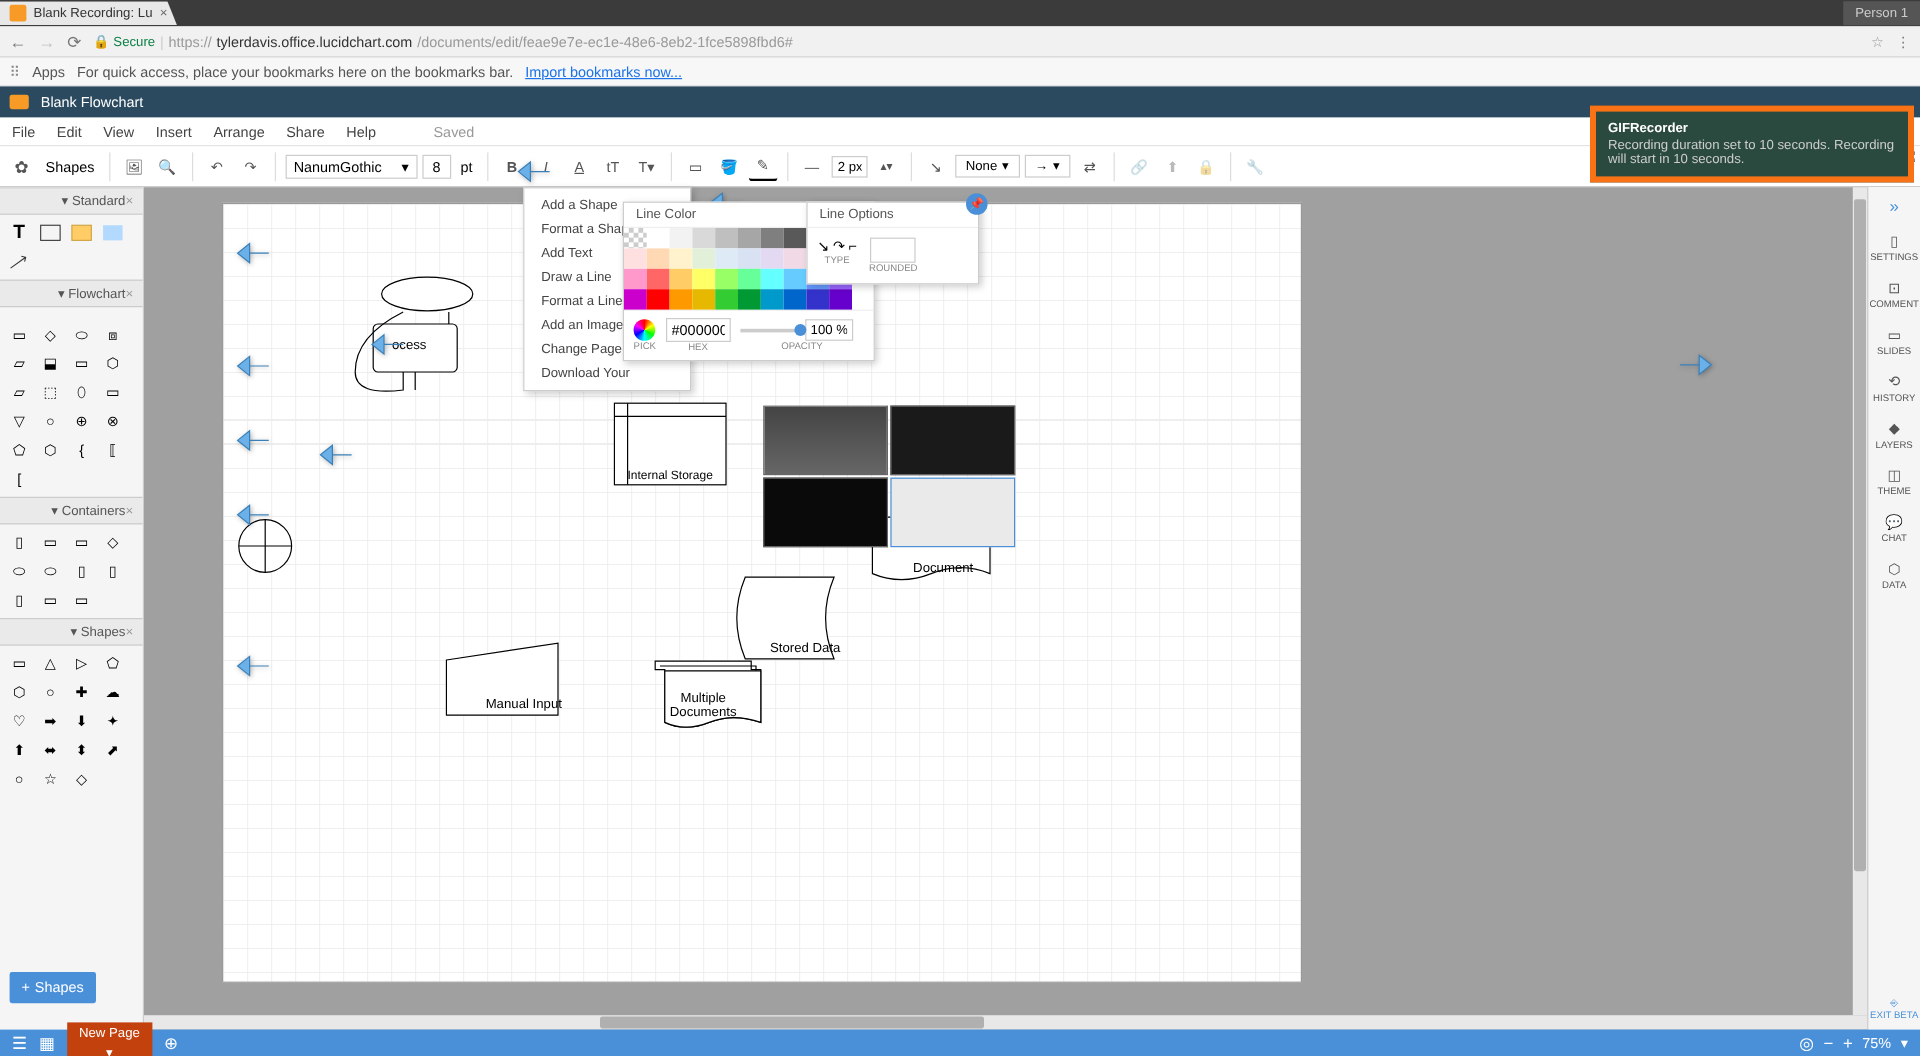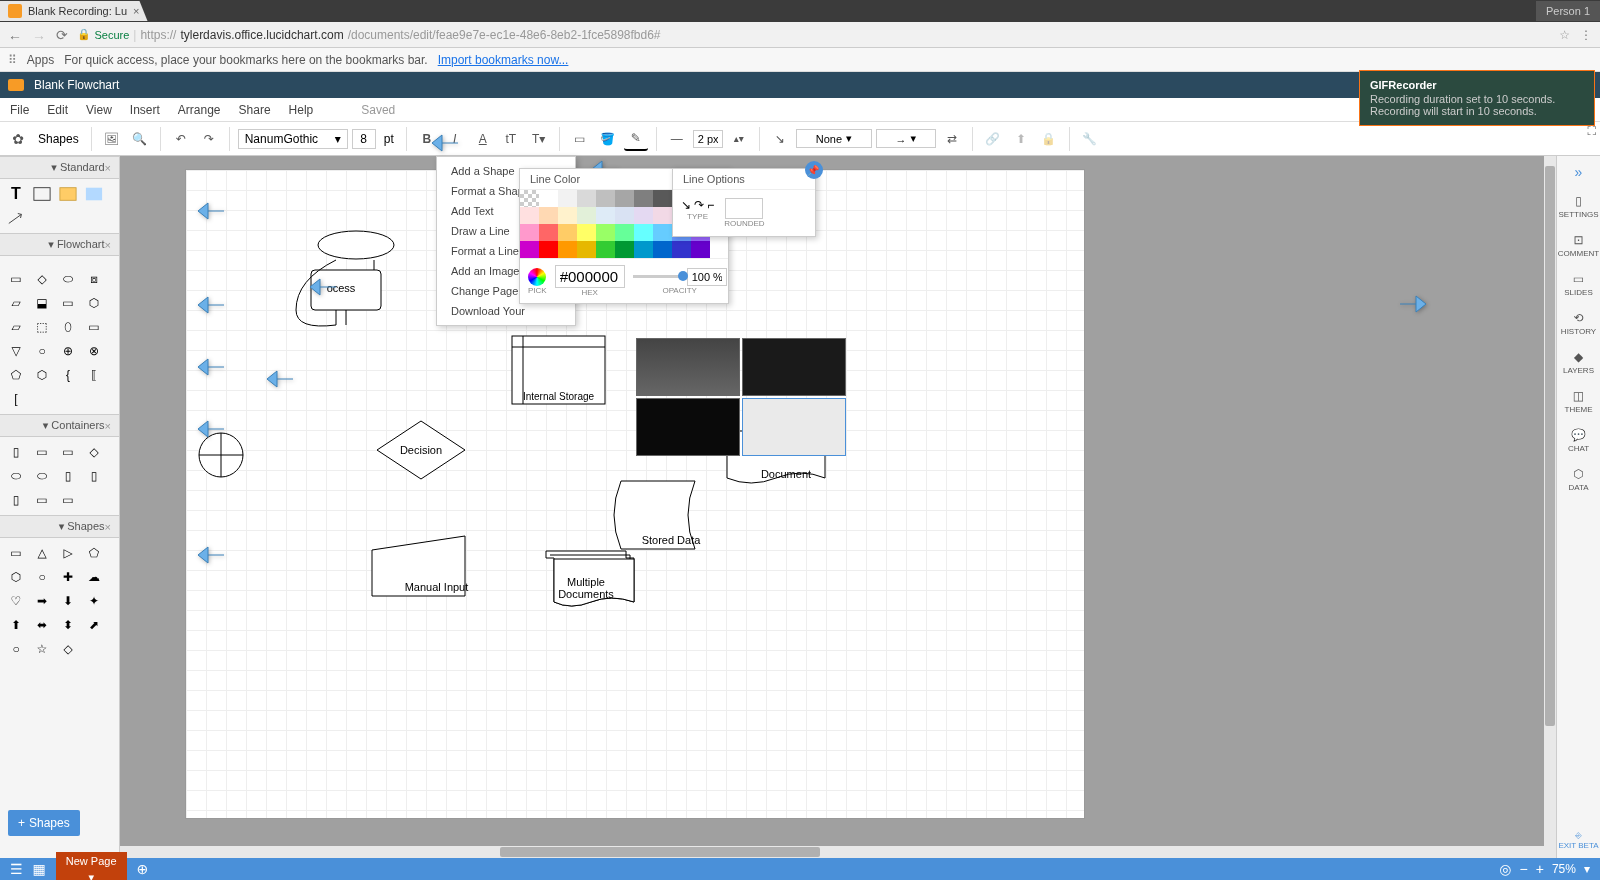--- a/index.html
+++ b/index.html
@@ -35,21 +35,21 @@
 .saved { color: #999; margin-left: 30px; }
 
 
 .lc-toolbar { height: 34px; background: #fff; border-bottom: 1px solid #ccc; display: flex; align-items: center; padding: 0 6px; gap: 4px; }
 .tool-btn { width: 24px; height: 24px; display: flex; align-items: center; justify-content: center; cursor: pointer; color: #555; border-radius: 3px; }
 .tool-sep { width: 1px; height: 24px; background: #ddd; margin: 0 4px; }
 .tool-label { font-size: 12px; padding: 0 4px; cursor: pointer; display: flex; align-items: center; gap: 4px; }
 .font-select { width: 110px; border: 1px solid #ccc; padding: 2px 6px; font-size: 12px; display: flex; justify-content: space-between; align-items: center; }
 .size-input { width: 24px; text-align: center; border: 1px solid #ccc; padding: 2px; font-size: 12px; }
 .px-input { width: 30px; border: 1px solid #ccc; padding: 2px 4px; font-size: 11px; }
-.none-select { padding: 2px 19px; border: 1px solid #ccc; font-size: 11px; display: flex; align-items: center; gap: 4px; }
+.none-select { padding: 2px 8px; border: 1px solid #ccc; font-size: 11px; display: flex; align-items: center; gap: 4px; }
 .gear { font-size: 14px; }
 
 
 .main-area { display: flex; height: calc(100% - 176px); position: relative; }
 
 
 .sidebar-left { width: 120px; background: #f5f5f5; border-right: 1px solid #ccc; overflow-y: auto; }
 .panel-header { background: #eaeaea; padding: 4px 8px; display: flex; justify-content: flex-end; align-items: center; border-bottom: 1px solid #ccc; border-top: 1px solid #ccc; font-size: 11px; color: #555; }
 .panel-close { cursor: pointer; color: #999; }
 .shape-grid { display: flex; flex-wrap: wrap; padding: 4px; gap: 2px; }
@@ -81,32 +81,32 @@
 
 .context-menu { position: absolute; background: #fff; border: 1px solid #ccc; box-shadow: 2px 2px 6px rgba(0,0,0,0.2); padding: 4px 0; min-width: 140px; z-index: 100; }
 .context-item { padding: 4px 14px; font-size: 11px; color: #444; cursor: pointer; }
 
 .line-panel { position: absolute; background: #fff; border: 1px solid #ccc; box-shadow: 2px 2px 6px rgba(0,0,0,0.2); z-index: 101; }
 .line-panel-header { padding: 4px 10px; font-size: 11px; color: #555; border-bottom: 1px solid #eee; display: flex; justify-content: space-between; }
 .color-grid { display: flex; flex-wrap: wrap; width: 190px; }
 .color-cell { width: 19px; height: 17px; cursor: pointer; }
 .color-controls { display: flex; align-items: center; gap: 8px; padding: 6px 8px; border-top: 1px solid #eee; }
 .color-label { font-size: 8px; color: #888; text-transform: uppercase; }
-.hex-input { width: 70px; border: 1px solid #ccc; padding: 2px 4px; font-size: 15px; }
+.hex-input { width: 54px; border: 1px solid #ccc; padding: 2px 4px; font-size: 12px; }
 .slider-track { width: 50px; height: 3px; background: #ccc; position: relative; }
 .slider-thumb { width: 10px; height: 10px; background: #4a90d9; border-radius: 50%; position: absolute; right: -5px; top: -4px; }
 .opacity-input { width: 40px; border: 1px solid #ccc; padding: 2px 4px; font-size: 11px; }
 
 .pin-icon { position: absolute; right: -8px; top: -8px; width: 18px; height: 18px; background: #4a90d9; border-radius: 50%; display: flex; align-items: center; justify-content: center; color: #fff; font-size: 10px; }
 
 .thumbnails { position: absolute; z-index: 50; display: flex; flex-wrap: wrap; gap: 2px; width: 212px; }
 .thumb { width: 104px; height: 58px; background: #333; border: 1px solid #666; }
 
 
-.gif-notify { position: absolute; top: 70px; right: 5px; width: 236px; background: #2b4a3f; color: #ccc; padding: 8px 10px; font-size: 11px; border: 1px solid #f97316; z-index: 200; }
+.gif-notify { position: absolute; top: 88px; right: 5px; width: 270px; background: #2b4a3f; color: #ccc; padding: 8px 10px; font-size: 11px; border: 5px solid #f97316; z-index: 200; }
 .gif-title { font-weight: bold; color: #fff; margin-bottom: 2px; }
 
 
 .blue-arrow-overlay { position: absolute; z-index: 90; }
 .blue-arrow-overlay svg { filter: drop-shadow(1px 1px 2px rgba(0,0,0,0.3)); }
 
 .scrollbar-h { position: absolute; bottom: 22px; left: 120px; right: 44px; height: 12px; background: #e8e8e8; }
 .scrollbar-h-thumb { position: absolute; left: 380px; width: 320px; height: 10px; top: 1px; background: #b0b0b0; border-radius: 2px; }
 .scrollbar-v { position: absolute; top: 156px; bottom: 34px; right: 44px; width: 12px; background: #e8e8e8; }
 .scrollbar-v-thumb { position: absolute; top: 10px; height: 560px; width: 10px; left: 1px; background: #b0b0b0; border-radius: 2px; }
@@ -360,26 +360,20 @@
 
       <div class="canvas-shape" style="left:325px;top:165px">
         <svg width="95" height="70">
             <rect x="1" y="1" width="93" height="68" class="shape-svg"></rect>
             <line x1="12" y1="1" x2="12" y2="69" stroke="#000"></line>
             <line x1="1" y1="12" x2="94" y2="12" stroke="#000"></line>
           </svg>
         <div class="shape-label" style="top:56px;font-size:10px">Internal Storage</div>
       </div>
 
-      <div class="canvas-shape" style="left:190px;top:250px">
-        <svg width="90" height="60">
-            <path d="M45 1 L89 30 L45 59 L1 30 Z" class="shape-svg"></path>
-          </svg>
-        <div class="shape-label" style="top:24px">Decision</div>
-      </div>
 
       <div class="canvas-shape" style="left:540px;top:260px">
         <svg width="100" height="60">
             <path d="M1 1 H99 V48 Q75 38 50 48 Q25 58 1 48 Z" class="shape-svg"></path>
           </svg>
         <div class="shape-label" style="top:38px;left:10px">Document</div>
       </div>
 
       <div class="canvas-shape" style="left:420px;top:310px">
         <svg width="90" height="70">

